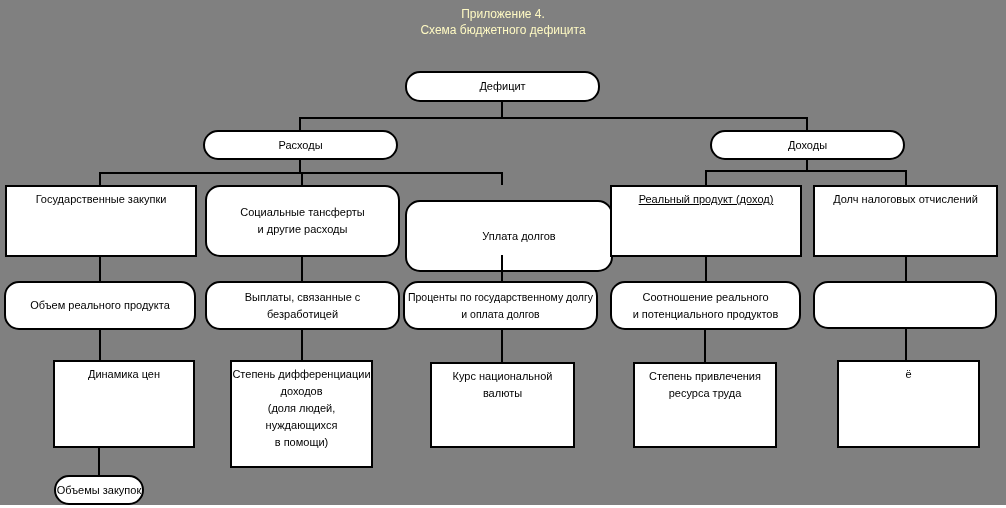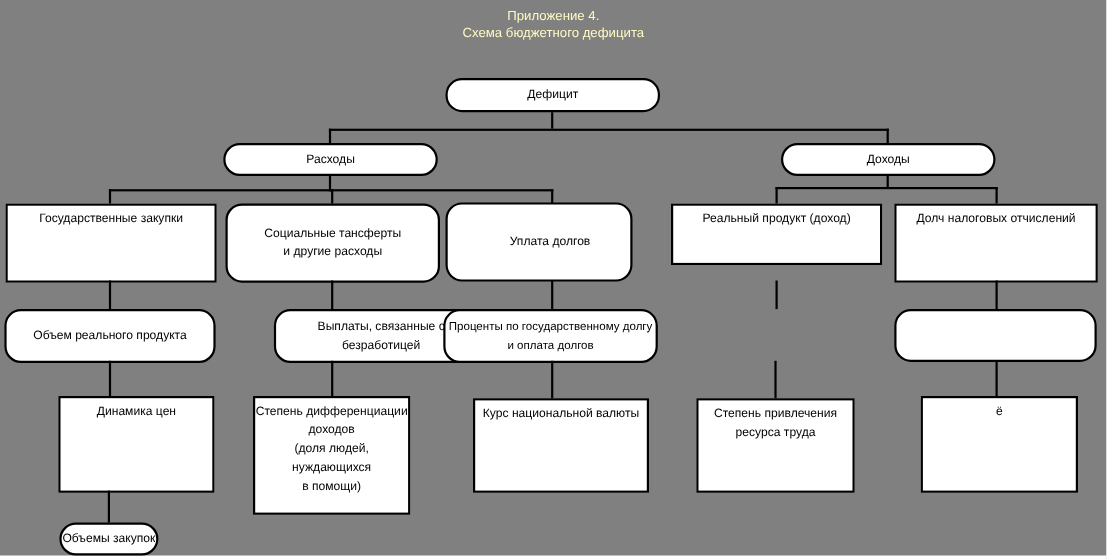--- a/index.html
+++ b/index.html
@@ -63,37 +63,39 @@
 Схема бюджетного дефицита</div>
 
     <div class="box mid" style="left:405px; top:71px;  width:195px; height:31px;">Дефицит</div>
 
     <div class="box mid" style="left:203px; top:130px; width:195px; height:30px;">Расходы</div>
     <div class="box mid" style="left:710px; top:130px; width:195px; height:30px;">Доходы</div>
 
     <div class="box top" style="left:5px;   top:185px; width:192px; height:72px;">Государственные закупки</div>
     <div class="box mid" style="left:205px; top:185px; width:195px; height:72px;">Социальные тансферты
 и другие расходы</div>
-    <div class="box mid" style="left:405px; top:184px; width:170px; height:72px;padding-left:20px;">Уплата долгов</div>
-    <div class="box top" style="left:610px; top:185px; width:192px; height:56px;">Реальный продукт (доход)</div>
+    <div class="box mid" style="left:405px; top:200px; width:208px; height:72px;padding-left:20px;">Уплата долгов</div>
+    <div class="box top" style="left:610px; top:185px; width:192px; height:72px;text-decoration:underline;">Реальный продукт (доход)</div>
     <div class="box top" style="left:813px; top:185px; width:185px; height:72px;">Долч налоговых отчислений</div>
 
     <div class="box mid" style="left:4px;   top:281px; width:192px; height:49px;text-align:center;">Объем реального продукта</div>
-    <div class="box mid" style="left:205px; top:281px; width:195px; height:49px;margin-left:44px;">Выплаты, связанные с
+    <div class="box mid" style="left:205px; top:281px; width:195px; height:49px;">Выплаты, связанные с
 безработицей</div>
     <div class="box mid small-text" style="left:403px; top:281px; width:195px; height:49px;">Проценты по государственному долгу
 и оплата долгов</div>
+    <div class="box mid" style="left:610px; top:281px; width:191px; height:49px;">Соотношение реального
+и потенциального продуктов</div>
     <div class="box mid" style="left:813px; top:281px; width:184px; height:48px;"></div>
 
     <div class="box top" style="left:28px;  top:360px; width:142px; height:88px;margin-left:25px;">Динамика цен</div>
     <div class="box top" style="left:230px; top:360px; width:143px; height:108px;">Степень дифференциации
 доходов
 (доля людей, нуждающихся
 в помощи)</div>
-    <div class="box top" style="left:430px; top:362px; width:160px; height:86px;">Курс национальной валюты</div>
+    <div class="box top" style="left:430px; top:362px; width:145px; height:86px;">Курс национальной валюты</div>
     <div class="box top" style="left:633px; top:362px; width:144px; height:86px;">Степень привлечения
 ресурса труда</div>
     <div class="box top" style="left:837px; top:360px; width:143px; height:88px;">ё</div>
 
     <div class="box mid" style="left:54px; top:475px; width:90px; height:30px;">Объемы закупок</div>
 
     <div class="ln" style="left:501px; top:102px; width:2px; height:15px;"></div>
     <div class="ln" style="left:299px; top:117px; width:509px; height:2px;"></div>
     <div class="ln" style="left:299px; top:117px; width:2px; height:13px;"></div>
     <div class="ln" style="left:806px; top:117px; width:2px; height:13px;"></div>

